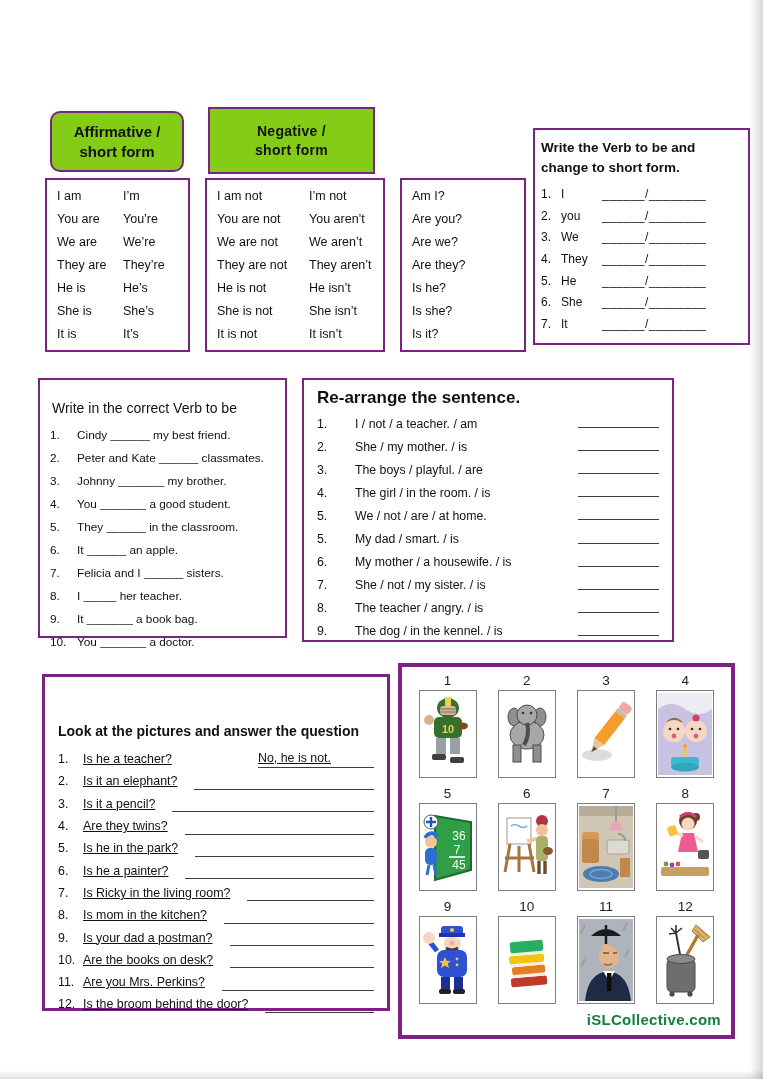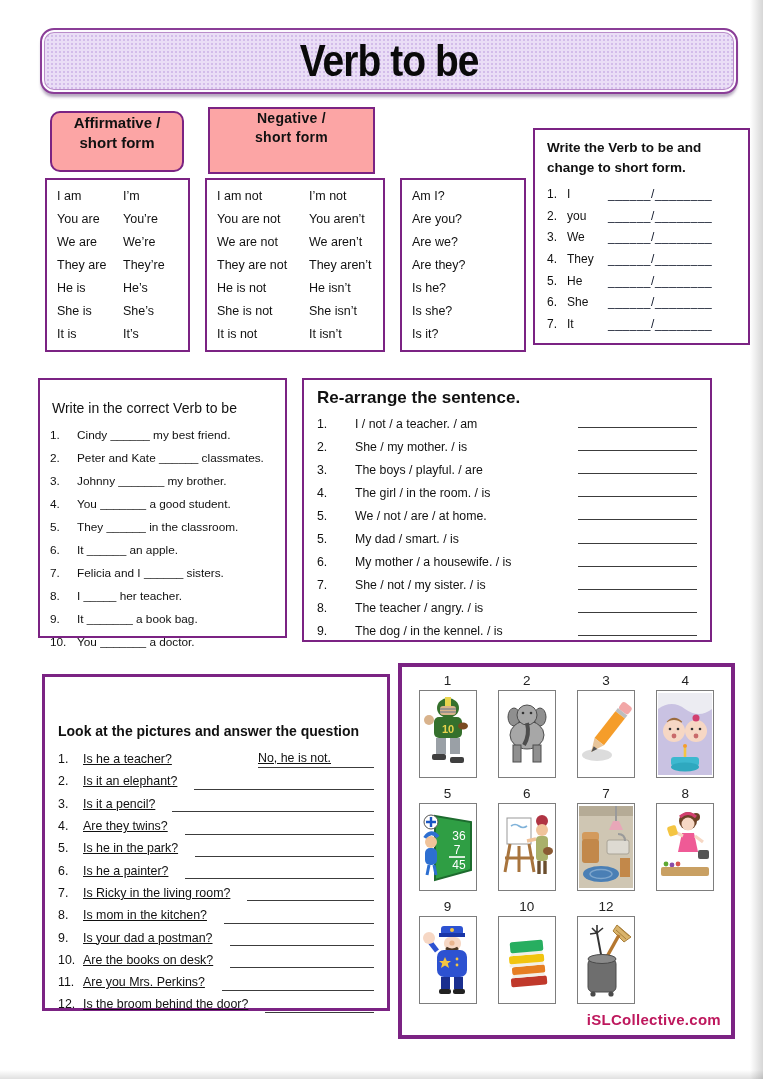--- a/index.html
+++ b/index.html
@@ -13,49 +13,49 @@
   
   .banner{position:absolute;left:40px;top:28px;width:694px;height:62px;
         border:2px solid #8a3d97;border-radius:14px;
         background-color:#eadef6;
         background-image:radial-gradient(#d3bdea 1px,transparent 1.2px);
         background-size:4px 4px;
         box-shadow:inset 0 0 0 2px #fdfbff, inset 0 0 0 3px #b98cc9, 0 4px 3px -1px rgba(90,60,110,.45);
         display:flex;align-items:center;justify-content:center;}
   .banner .t{font-size:41px;font-weight:bold;letter-spacing:-1px;transform:scale(.95,1.1);color:#0a0a0a;}
   
-  .pill{position:absolute;background:#fca5a5;border:2px solid var(--purple);
-        display:flex;flex-direction:column;align-items:center;
+  .pill{position:absolute;background:#84cc16;border:2px solid var(--purple);
+        display:flex;flex-direction:column;justify-content:center;align-items:center;
         text-align:center;font-weight:bold;}
   .pill-aff{left:50px;top:111px;width:130px;height:57px;border-radius:10px;font-size:15px;line-height:1.3;}
   .pill-neg{left:208px;top:107px;width:163px;height:63px;border-radius:0;font-size:14px;line-height:1.35;letter-spacing:.3px;}
   .pill-int{left:398px;top:114px;width:127px;height:48px;border-radius:10px;font-size:17px;}
   
   .box{position:absolute;background:#fff;border:2px solid var(--purple);box-sizing:border-box;}
   
   .tbl{font-size:12.5px;padding:9px 10px;display:flex;flex-direction:column;justify-content:space-between;}
   .tbl-aff{left:45px;top:178px;width:145px;height:174px;}
   .tbl-neg{left:205px;top:178px;width:180px;height:174px;}
   .tbl-int{left:400px;top:178px;width:126px;height:174px;}
   .trow{display:flex;}
   .tbl-aff .c1{width:66px;} .tbl-neg .c1{width:92px;}
   
-  .ex1{left:533px;top:128px;width:217px;height:217px;padding:8px 12px;}
+  .ex1{left:533px;top:128px;width:217px;height:217px;padding:8px 6px;}
   .ex1 .head{font-weight:bold;font-size:13.5px;line-height:1.5;margin-bottom:5px;}
   .ex1row{display:flex;font-size:12px;height:21.6px;align-items:center;}
   .ex1row .num{width:20px;flex:none;}
   .ex1row .pro{width:41px;flex:none;}
   .ex1row .blank{letter-spacing:.5px;color:#0f172a;}
   
   .ex2{left:38px;top:378px;width:249px;height:260px;padding:8px 0 0 10px;}
   .ex2 .head{font-size:14px;font-weight:normal;margin:12px 0 7px 2px;white-space:nowrap;}
   .ex2row{display:flex;font-size:11.8px;height:23.1px;align-items:center;white-space:nowrap;}
   .ex2row .num{width:27px;flex:none;}
   
-  .ex3{left:302px;top:378px;width:410px;height:264px;padding:8px 13px 0 13px;}
+  .ex3{left:302px;top:378px;width:372px;height:264px;padding:8px 13px 0 13px;}
   .ex3 .head{font-size:17px;font-weight:bold;margin-bottom:4px;}
   .ex3row{display:flex;font-size:12.3px;height:23.1px;align-items:center;}
   .ex3row .num{width:38px;flex:none;}
   .ex3row .txt{width:223px;flex:none;white-space:nowrap;}
   .ex3row .line{flex:1;border-bottom:1.4px solid var(--line);height:14px;align-self:center;margin-top:-6px;}
   
   .ex4{left:42px;top:674px;width:348px;height:337px;border-width:3px;padding:10px 13px 0 13px;}
   .ex4 .head{font-size:14px;font-weight:bold;margin-bottom:9px;white-space:nowrap;margin-top:36px;}
   .ex4row{display:flex;font-size:12.4px;height:22.3px;align-items:center;white-space:nowrap;}
   .ex4row .num{width:25px;flex:none;}
@@ -63,30 +63,27 @@
   .ex4row.q1 .q{width:158px;}
   .ex4row .ans{flex:1;border-bottom:1.3px solid var(--line);height:16px;font-size:12.4px;overflow:hidden;text-decoration:underline;}
   
   .grid{left:398px;top:663px;width:337px;height:376px;border:4px solid var(--purple);padding:3px 6px;}
   .grow{display:grid;grid-template-columns:repeat(4,1fr);justify-items:center;margin-bottom:5px;}
   .pnum{font-size:13.5px;color:#222;margin:3px 0 2px;text-align:center;}
   .pcell{width:58px;height:88px;border:1.5px solid #7d7d7d;background:#fff;
          display:flex;align-items:center;justify-content:center;box-sizing:border-box;}
   .pcell svg{display:block;}
   .watermark{position:absolute;right:10px;bottom:7px;font-size:15px;font-weight:bold;
-         color:#be185d;letter-spacing:.3px;}
+         color:#15803d;letter-spacing:.3px;}
 </style>
 </head>
 <body>
 
 <div class="page">
 
-  <div class="banner">
-    <span class="t">Verb to be</span>
-  </div>
 
   <div class="pill pill-aff">
     <div>Affirmative /</div>
     <div>short form</div>
   </div>
   <div class="pill pill-neg">
     <div>Negative /</div>
     <div>short form</div>
   </div>
 
@@ -561,20 +558,38 @@
               <rect x="12" y="47" width="33" height="8" rx="2" fill="#e67e22"></rect>
               <rect x="10" y="44" width="34" height="3" fill="#f2efe6"></rect>
               <rect x="10" y="36" width="35" height="8" rx="2" fill="#f1c40f"></rect>
               <rect x="12" y="33" width="32" height="3" fill="#f2efe6"></rect>
               <rect x="12" y="22" width="33" height="11" rx="2" fill="#27ae60"></rect>
             </g>
           </svg>
         </div>
       </div>
       <div>
+        <div class="pnum">11</div>
+        <div class="pcell">
+          <svg width="54" height="82" viewBox="0 0 54 82">
+            <rect x="0" y="0" width="54" height="82" fill="#aeb3bc"></rect>
+            <path d="M6 6 l-4 8 M48 4 l-4 8 M50 30 l-4 8 M6 40 l-4 8" stroke="#9aa0ab" stroke-width="2"></path>
+            <path d="M12 17 q15 -14 30 0 z" fill="#1c1c1c"></path>
+            <path d="M27 6 v4 M27 17 v9" stroke="#1c1c1c" stroke-width="2.4"></path>
+            <circle cx="27" cy="29" r="4" fill="#e3b48c"></circle>
+            <ellipse cx="30" cy="38" rx="10" ry="11" fill="#e3b48c"></ellipse>
+            <path d="M24 34 h6 M34 34 h4" stroke="#8a6b4f" stroke-width="2"></path>
+            <path d="M25 45 q4 2 8 0" stroke="#8a6b4f" stroke-width="1.6" fill="none"></path>
+            <path d="M6 82 q3 -28 23 -30 q20 2 23 30 z" fill="#1f2a44"></path>
+            <polygon points="24,52 36,52 30,62" fill="#fff"></polygon>
+            <rect x="28" y="54" width="4.4" height="18" fill="#0d0d0d"></rect>
+          </svg>
+        </div>
+      </div>
+      <div>
         <div class="pnum">12</div>
         <div class="pcell">
           <svg width="54" height="82" viewBox="0 0 54 82">
             <path d="M24 46 L18 14" stroke="#333" stroke-width="2"></path>
             <path d="M18 14 l-5 -5 M18 14 l6 -5 M18 14 l0 -8 M18 14 l-7 1" stroke="#333" stroke-width="1.6"></path>
             <polygon points="38,6 52,18 45,23 34,12" fill="#d9b36a" stroke="#a87f3a"></polygon>
             <path d="M40 8 l10 9 M37 11 l10 9" stroke="#a87f3a" stroke-width="1"></path>
             <path d="M20 52 L40 16" stroke="#b5772f" stroke-width="3.4"></path>
             <rect x="9" y="40" width="28" height="33" rx="5" fill="#6e6e6e" stroke="#4a4a4a"></rect>
             <ellipse cx="23" cy="40" rx="14" ry="4.5" fill="#8a8a8a" stroke="#4a4a4a"></ellipse>

